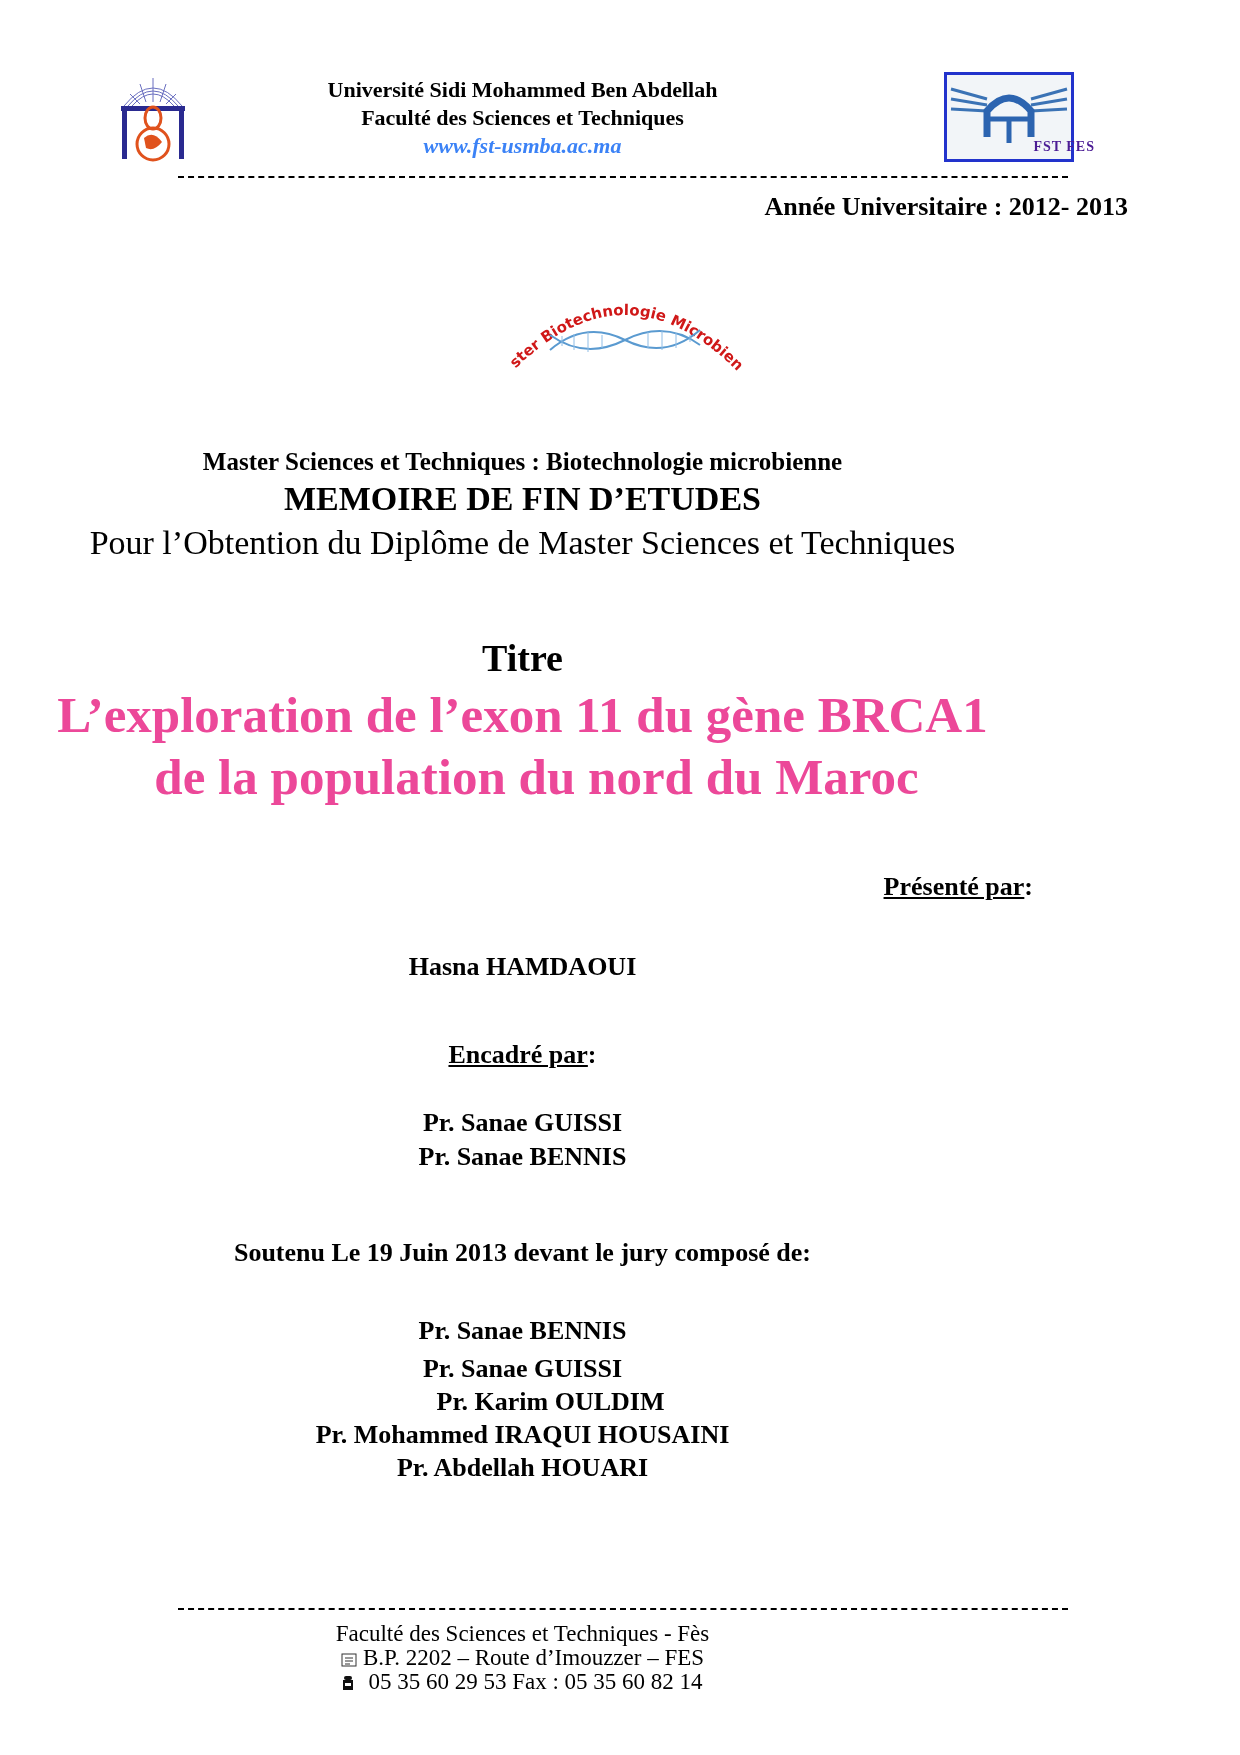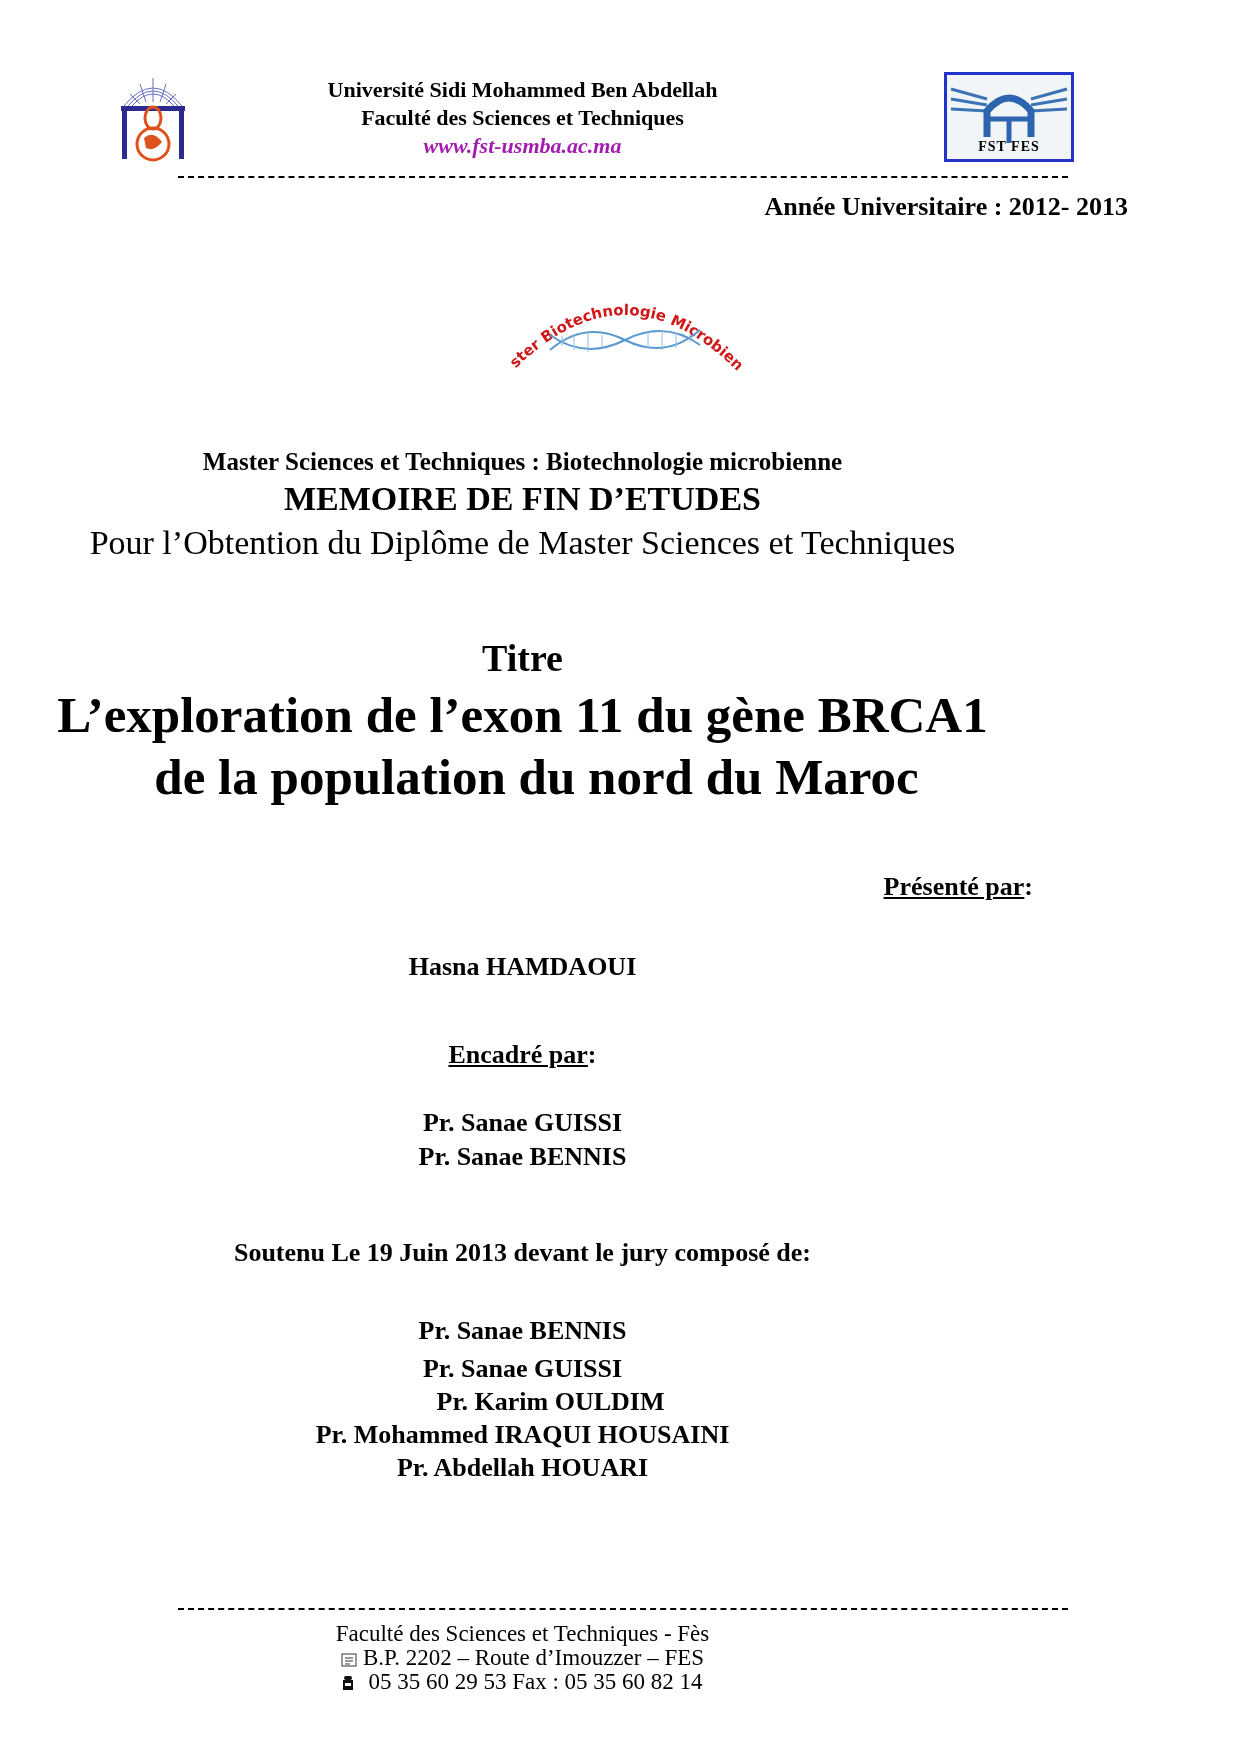--- a/index.html
+++ b/index.html
@@ -5,44 +5,44 @@
     html, body { margin: 0; padding: 0; background: #ffffff; }
     body {
       width: 1240px; height: 1755px; position: relative; overflow: hidden;
       font-family: "Liberation Serif", "DejaVu Serif", serif; color: #000;
     }
     .abs { position: absolute; }
     .center { position: absolute; left: 12px; width: 1021px; text-align: center; white-space: nowrap; }
 
     
     .hdr-line { font-size: 22px; font-weight: bold; line-height: 27px; }
-    .hdr-url { font-size: 22px; font-weight: bold; font-style: italic; color: #a21caf; line-height: 27px; }
+    .hdr-url { font-size: 22px; font-weight: bold; font-style: italic; color: #3b82f6; line-height: 27px; }
     .dash-line {
       position: absolute; left: 178px; width: 890px; height: 0;
       border-top: 2px dashed #000;
     }
     .logo-left { left: 118px; top: 72px; width: 70px; height: 92px; }
     .logo-right {
       left: 944px; top: 72px; width: 130px; height: 90px;
       border: 3px solid #2233cc; box-sizing: border-box; background: #f2f5f8;
     }
     .fst-label {
-      position: absolute; bottom: 4px; left: 0; width: 100%; text-align: center;
-      font-size: 14px; font-weight: bold; color: #000000; letter-spacing: 1px;
+      position: absolute; bottom: 4px; left: 0; width: 100%; text-align: right;
+      font-size: 14px; font-weight: bold; color: #4c1d95; letter-spacing: 1px; padding-left: 24px;
     }
     .year { right: 112px; top: 192px; font-size: 26px; font-weight: bold; }
 
     .master-logo { left: 500px; top: 280px; width: 250px; height: 95px; }
 
     .subtitle { top: 448px; font-size: 25px; font-weight: bold; }
     .memoire { top: 480px; font-size: 34px; font-weight: bold; }
     .obtention { top: 524px; font-size: 34px; }
 
     .titre-label { top: 636px; font-size: 38px; font-weight: bold; }
-    .title-line { font-size: 51px; font-weight: bold; color: #000000; }
+    .title-line { font-size: 51px; font-weight: bold; color: #ec4899; }
     .t1 { top: 686px; }
     .t2 { top: 748px; padding-left: 14px; }
 
     .section-label { font-size: 26px; font-weight: bold; }
     .section-label u { text-decoration: underline; }
     .name { font-size: 26px; font-weight: bold; }
 
     .footer-text { font-size: 23px; line-height: 24px; }
     .ficon { display: inline-block; margin-right: 6px; vertical-align: middle; }
   </style>

